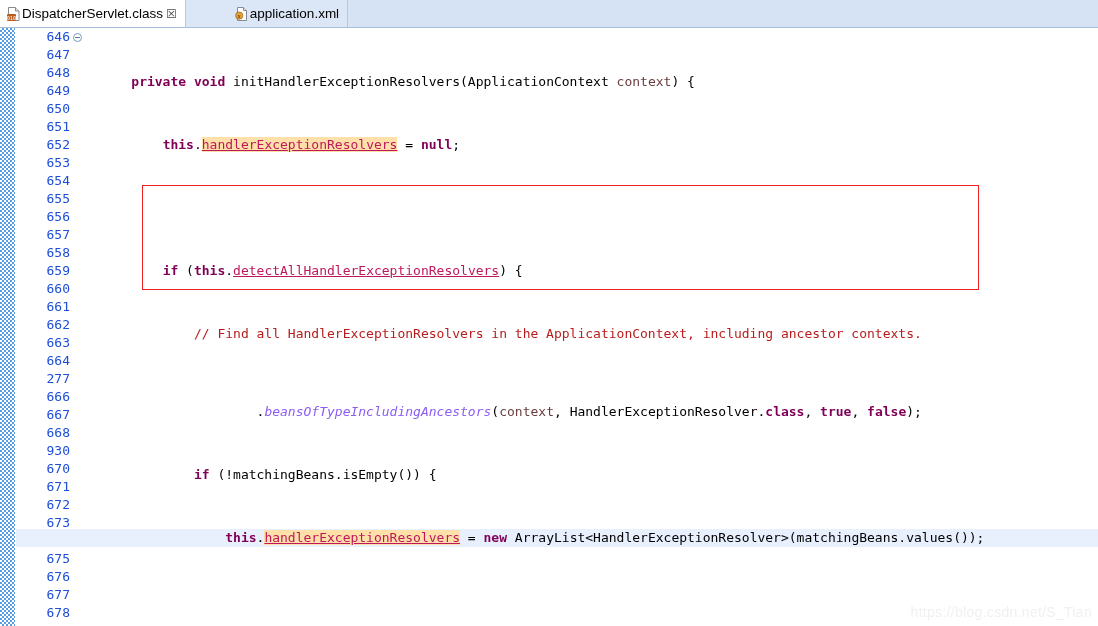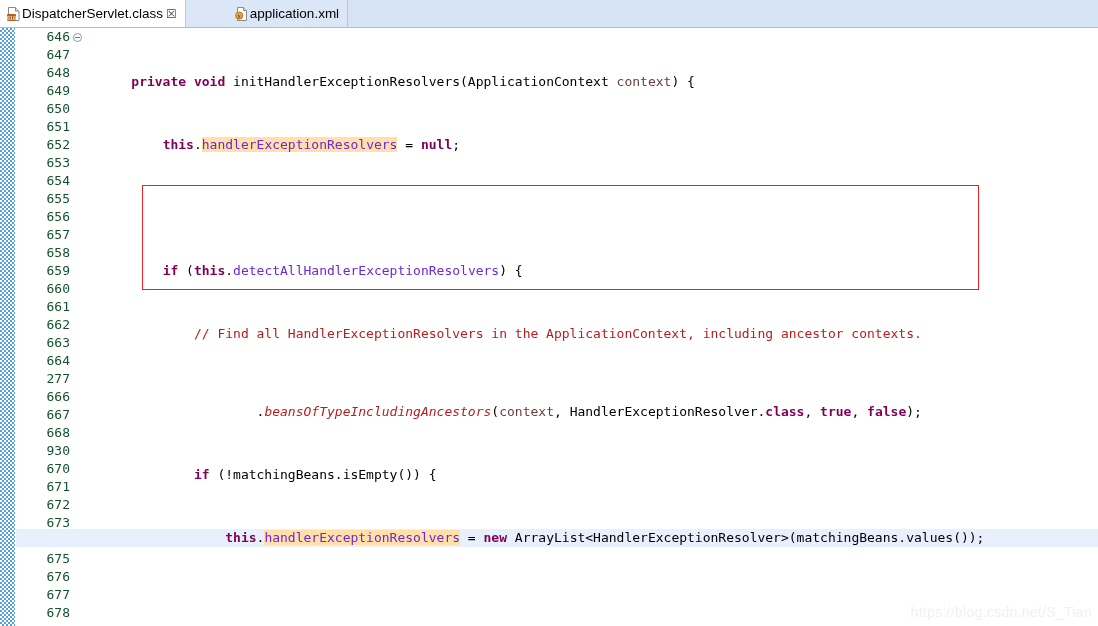--- a/index.html
+++ b/index.html
@@ -60,21 +60,21 @@
     background-size: 4px 4px;
     background-position: 0 0, 2px 2px;
     opacity: .85;
   }
   #gutter {
     position: absolute; left: 15px; top: 0;
     width: 57px; height: 598px;
     background: #ffffff;
     text-align: right;
     font-size: 13px;
-    color: #14532d;
+    color: #1d4ed8;
     font-family: "DejaVu Sans Mono", monospace;
   }
   .lnum {
     height: 18px; line-height: 18px;
     padding-right: 2px;
   }
   #foldcol {
     position: absolute; left: 72px; top: 0;
     width: 12px; height: 598px;
     background: #ffffff;
@@ -115,22 +115,22 @@
     left: -84px; top: 0;
     width: 1098px; height: 18px;
     background: #e8f0fd;
     z-index: 0;
   }
   .cl > span { position: relative; z-index: 1; }
 
   
   .kw   { color: #7f0055; font-weight: bold; }
   .cmt  { color: #b91c1c; }
-  .fld  { color: #6d28d9; }
-  .mth  { font-style: italic; color: #b91c1c; }
+  .fld  { color: #be185d; text-decoration: underline; }
+  .mth  { font-style: italic; color: #8b5cf6; }
   .par  { color: #6a3e3e; }
   .plain{ color: #000000; }
   .hl-o { background: #ffe0a8; }
 
   
   #redbox {
     position: absolute;
     left: 142px; top: 157px;
     width: 837px; height: 105px;
     border: 1.5px solid #ee2222;

